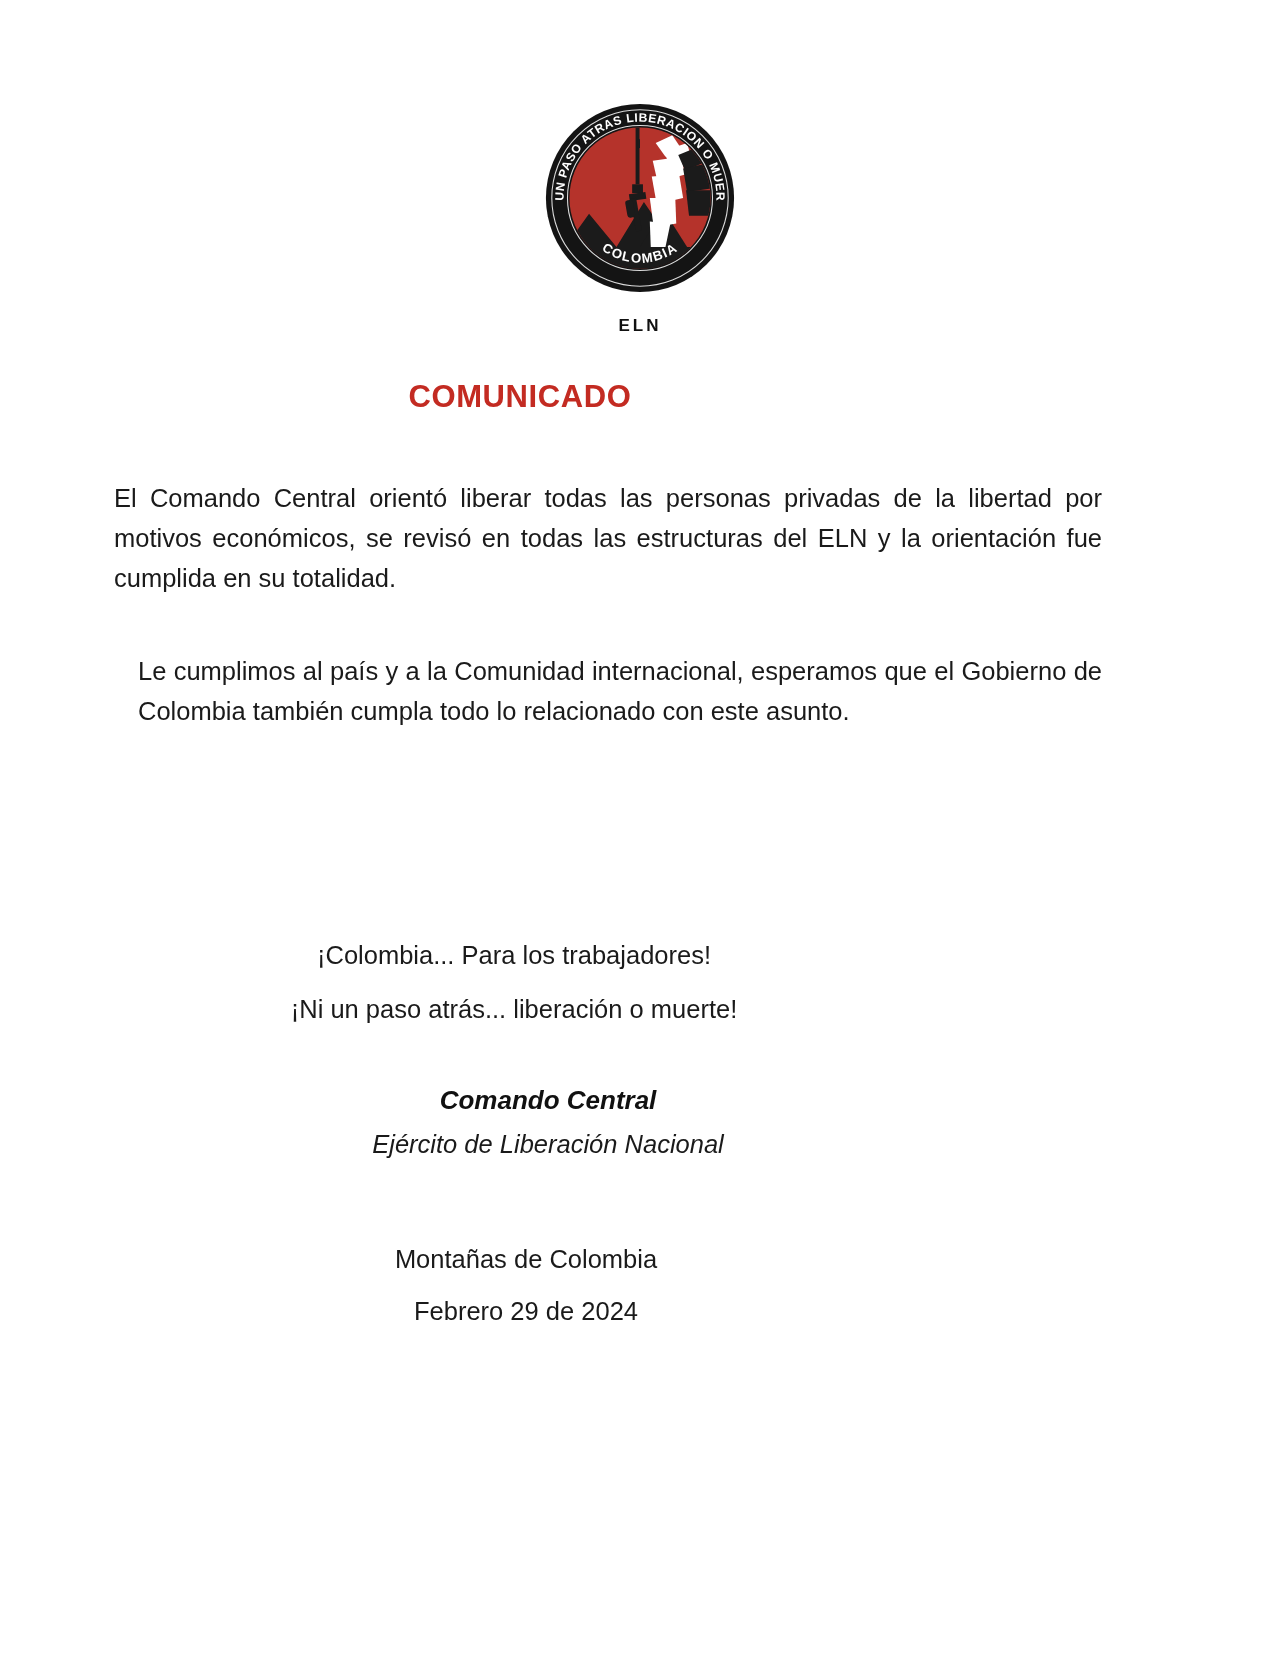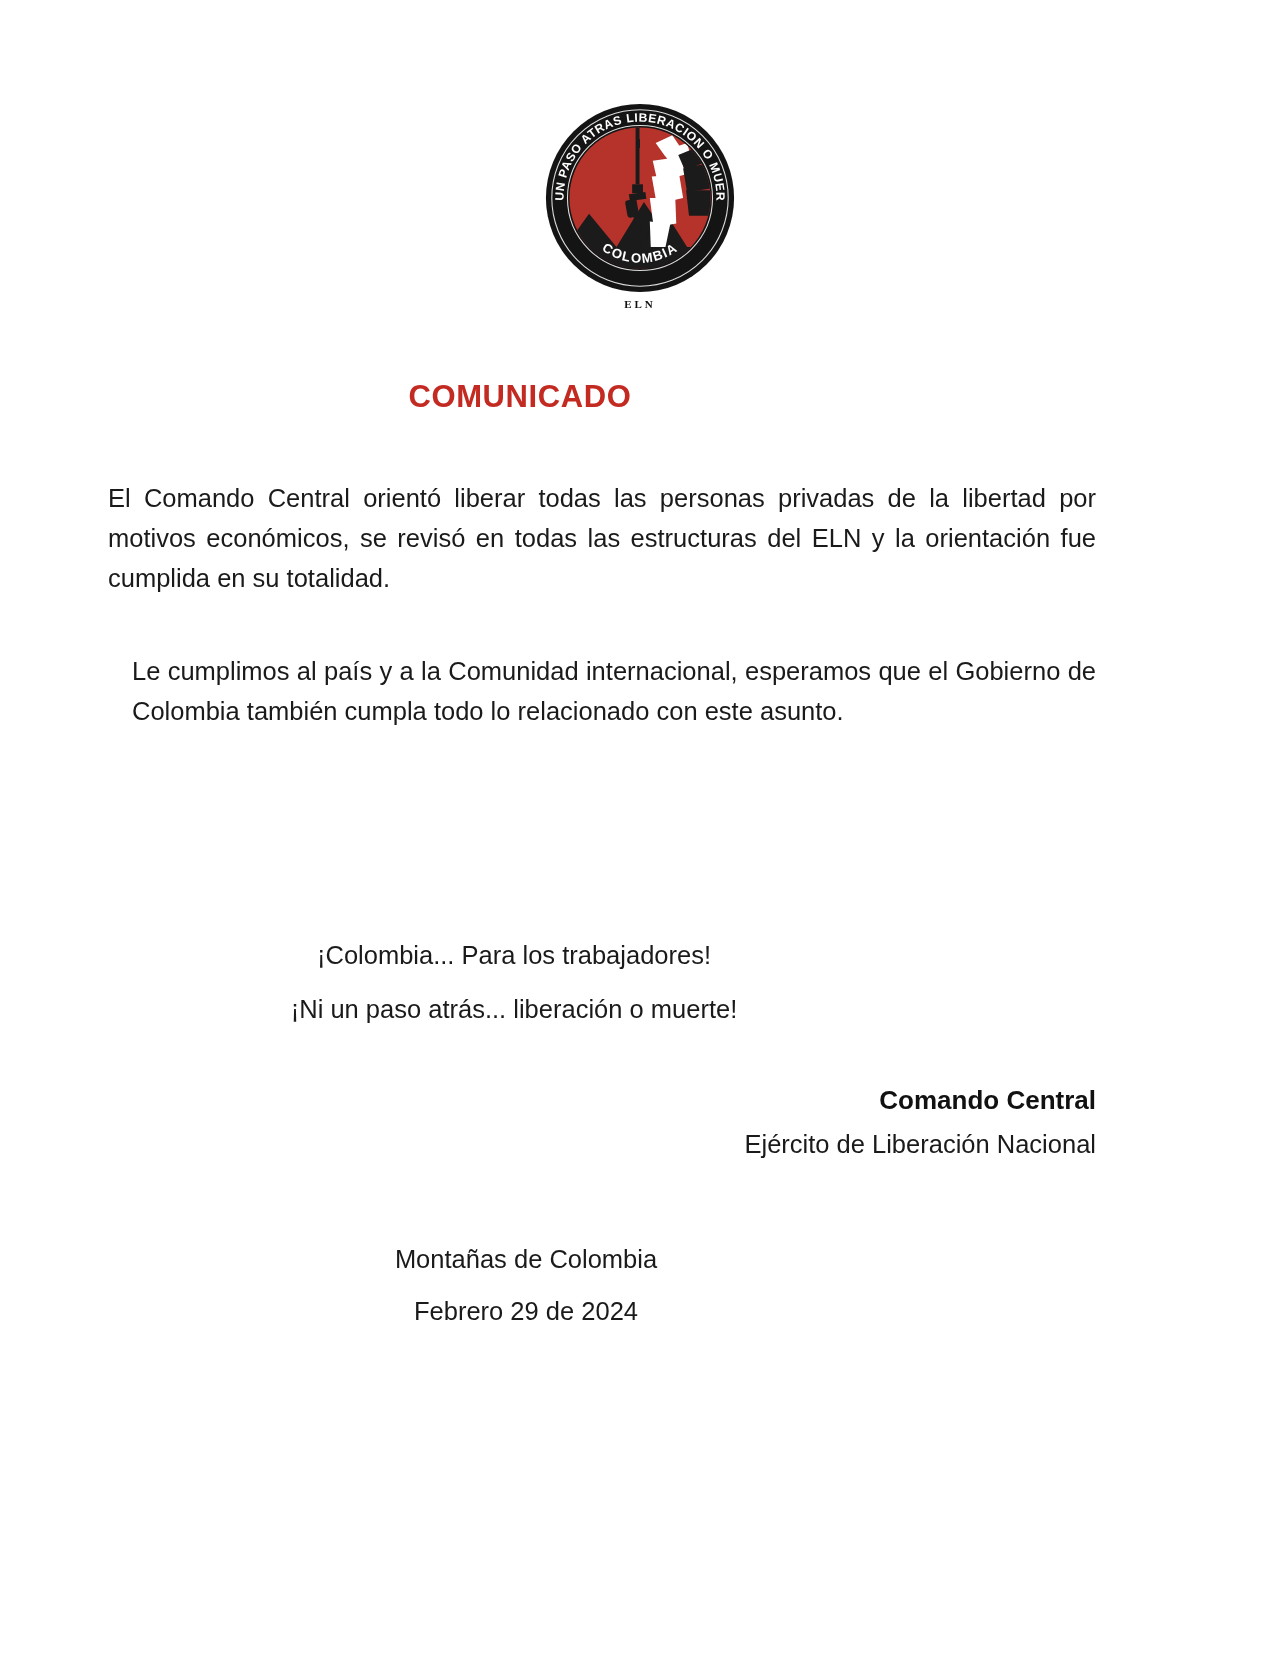--- a/index.html
+++ b/index.html
@@ -37,46 +37,46 @@
     position: relative;
     width: 196px;
     height: 196px;
   }
   .emblem svg {
     display: block;
     width: 196px;
     height: 196px;
   }
   .eln-word {
-    margin-top: 2px;
-    font-size: 11px;
+    margin-top: 20px;
+    font-size: 17px;
     font-weight: 700;
     letter-spacing: 3px;
     color: #111111;
-    font-family: Liberation Serif, serif;
+    font-family: Liberation Sans, sans-serif;
   }
 
   
   .title {
     position: absolute;
     top: 379px;
     left: 0;
     width: 1040px;
     text-align: center;
     font-size: 31px;
     font-weight: 700;
     color: #c32b22;
     letter-spacing: 0.6px;
   }
 
   
   .body-block {
     position: absolute;
     top: 478px;
-    left: 108px;
+    left: 114px;
     width: 988px;
   }
   .para {
     text-align: justify;
     text-justify: inter-word;
     font-size: 25.5px;
     line-height: 40px;
     color: #1a1a1a;
     margin: 0 0 53px 0;
   }
@@ -95,21 +95,22 @@
     line-height: 54px;
     color: #1a1a1a;
   }
 
   
   .signature {
     position: absolute;
     top: 1082px;
     left: 0;
     width: 1096px;
-    text-align: right;
+    text-align: center;
+    font-style: italic;
   }
   .sig-name {
     font-size: 26px;
     font-weight: 700;
     line-height: 37px;
     color: #111111;
   }
   .sig-org {
     font-size: 25.5px;
     line-height: 50px;

